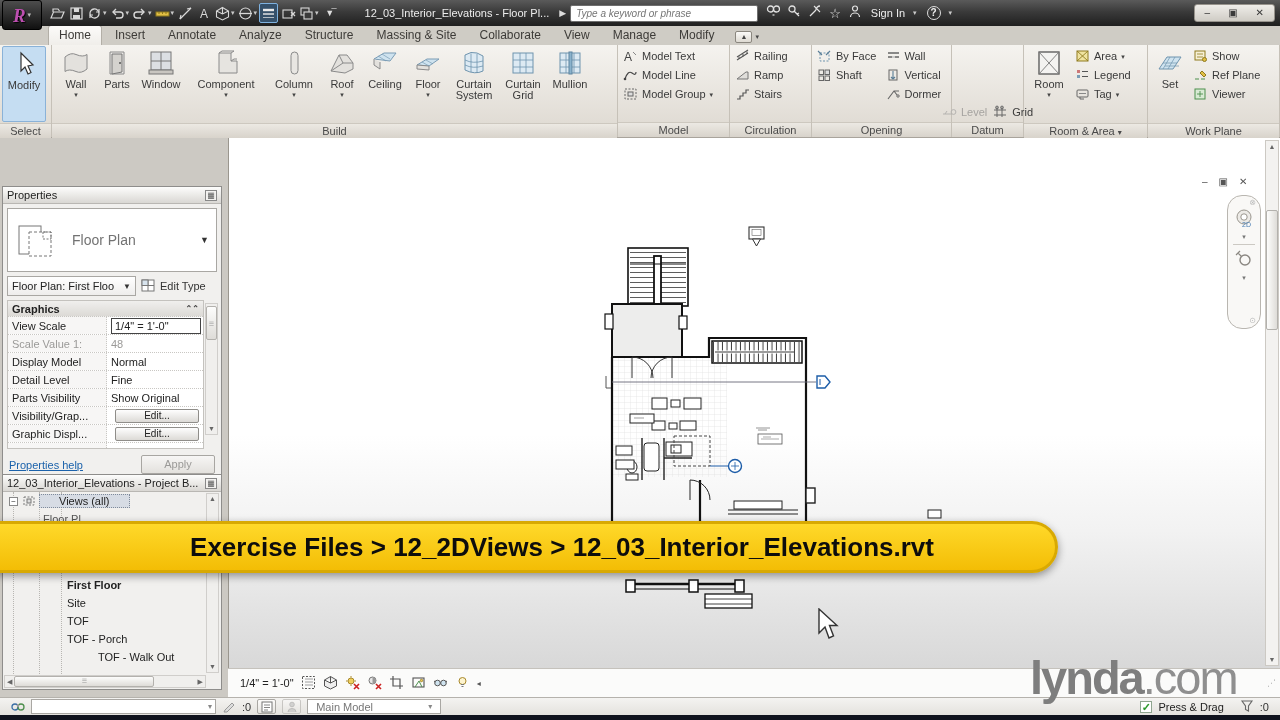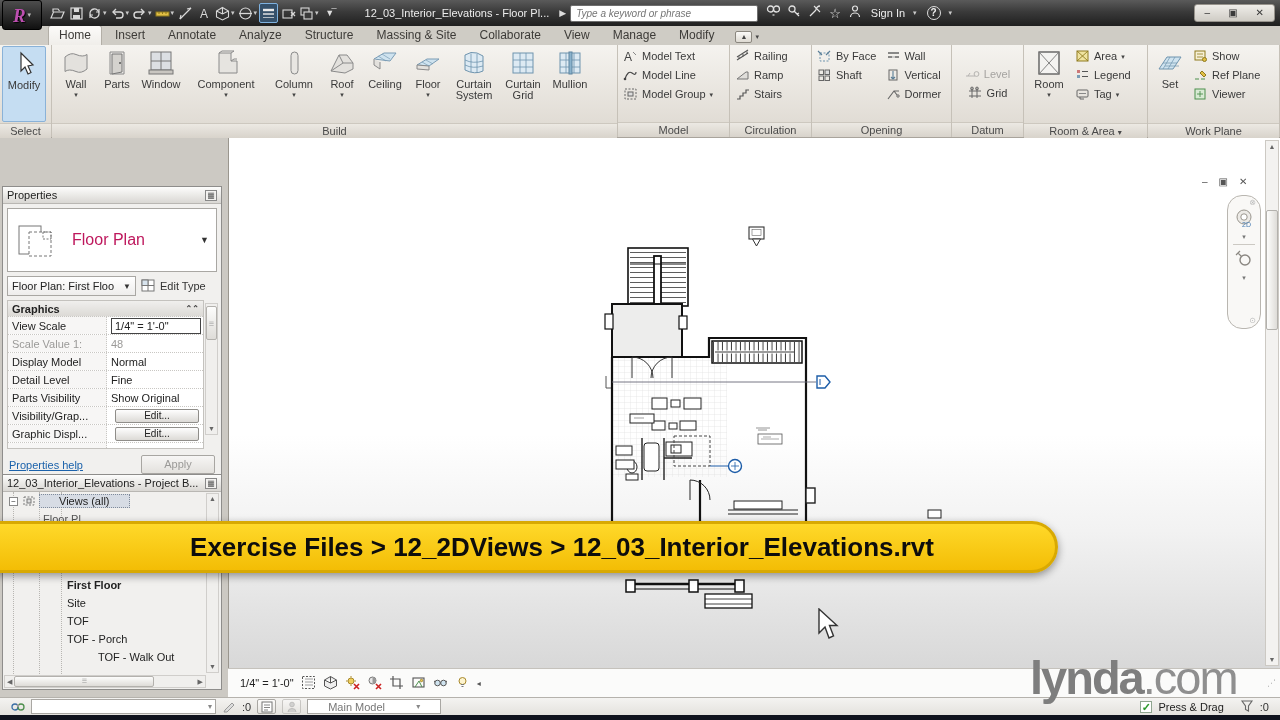--- a/index.html
+++ b/index.html
@@ -53,21 +53,21 @@
 .cols{display:flex;gap:2px}
 .col{display:flex;flex-direction:column;justify-content:flex-start}
 .grayed{color:#a5a3a0}
 
 
 .palette{position:absolute;left:2px;width:220px;background:#f1f0ee;border:1px solid #8e8d8b;z-index:10}
 .palhdr{height:17px;background:linear-gradient(#fdfdfc,#d9d7d3);border-bottom:1px solid #b9b7b3;display:flex;align-items:center;font-size:11px;color:#222;padding:0 4px;white-space:nowrap;overflow:hidden}
 .hbox{margin-left:auto;width:12px;height:11px;border:1px solid #888;background:#f3f2f0;font-size:8px;line-height:9px;text-align:center;color:#555;flex:0 0 12px}
 .typesel{margin:4px;height:64px;border:1px solid #a9a7a3;background:#fff;display:flex;align-items:center}
 .typeicon{width:54px;height:58px;display:flex;align-items:center;justify-content:center}
-.typename{font-size:16px;color:#be185d;flex:1;padding-left:10px}
+.typename{font-size:14px;color:#737373;flex:1;padding-left:10px}
 .tsarrow{padding-right:7px;color:#333;font-size:9px}
 .instrow{display:flex;align-items:center;margin:0 4px 4px;gap:5px}
 .instsel{flex:0 0 129px;height:20px;border:1px solid #a9a7a3;background:linear-gradient(#fff,#eeedec);font-size:11px;display:flex;align-items:center;padding:0 4px;color:#222;white-space:nowrap;overflow:hidden}
 .instsel .da{margin-left:auto;font-size:8px;color:#333}
 .edittype{display:flex;align-items:center;gap:4px;font-size:11px;color:#333;white-space:nowrap}
 .edittype svg{width:15px;height:14px}
 .propgrid{margin:0 17px 0 4px;border:1px solid #c4c2be;background:#fff}
 .sechdr{height:16px;background:linear-gradient(#f0efed,#dcdad6);font-weight:bold;font-size:11px;display:flex;align-items:center;padding:0 4px;border-bottom:1px dotted #c9c7c3;color:#222}
 .sechdr .chev{margin-left:auto;font-size:8px;color:#444}
 .prow{display:flex;height:18px;border-bottom:1px dotted #c9c7c3;font-size:11px;align-items:center}
@@ -109,21 +109,21 @@
 
 .viewbar{position:absolute;left:228px;top:668px;right:0;height:29px;background:#fbfbfa;border-top:1px solid #c5c2bc;display:flex;align-items:center;font-size:11px;color:#222;gap:7px;padding-left:12px;z-index:6}
 .viewbar svg{width:15px;height:15px}
 .vgrip{margin-left:auto;margin-right:4px;color:#aaa;font-size:9px}
 
 
 .statusbar{position:absolute;left:0;top:697px;width:100%;height:18px;background:linear-gradient(#f4f3f1,#e4e2de);border-top:1px solid #b5b2ac;display:flex;align-items:center;font-size:11px;color:#222;gap:6px;padding:0 5px;z-index:24}
 .statusbar svg{width:14px;height:14px}
 .sdrop{width:185px;height:15px;background:#fff;border:1px solid #a9a7a3;display:flex;align-items:center;justify-content:flex-end;padding:0 3px;font-size:8px;color:#888}
 .sbtn{width:19px;height:15px;border:1px solid #a9a7a3;background:linear-gradient(#fcfbfa,#e6e4e0);display:flex;align-items:center;justify-content:center;border-radius:2px}
-.wsdrop{width:134px;height:15px;background:#fff;border:1px solid #a9a7a3;display:flex;align-items:center;padding:0 20px;font-size:11px;color:#777}
+.wsdrop{width:134px;height:15px;background:#fff;border:1px solid #a9a7a3;display:flex;align-items:center;padding:0 8px;font-size:11px;color:#777}
 .wsdrop .da{margin-left:auto;font-size:8px;color:#888}
 .cnt{color:#333}
 .chk{width:12px;height:12px;border:1px solid #8fa58f;background:#fff;color:#2d9a2d;font-size:11px;line-height:11px;text-align:center;font-weight:bold}
 .bstrip{position:absolute;left:0;top:715px;width:100%;height:5px;background:#10131e;z-index:25}
 
 
 .banner{position:absolute;left:-4px;top:521px;width:1062px;height:52px;background:linear-gradient(#ffd92a,#f3bd05);border:3px solid #d8a903;border-radius:0 26px 26px 0;box-shadow:0 3px 8px rgba(0,0,0,.4);display:flex;align-items:center;justify-content:center;z-index:40}
 .banner .btxt{font-size:26px;font-weight:bold;color:#0d0d0d;letter-spacing:0;padding-left:70px}
 .watermark{position:absolute;left:1030px;top:650px;z-index:60;font-size:47px;color:#7e7e7e;letter-spacing:-2px;white-space:nowrap}
 .watermark .wb{font-weight:bold}
@@ -503,21 +503,21 @@
                 </span>
                 <span>Dormer</span>
               </div>
           </div>
         </div>
       </div>
       <div class="plabel">Opening</div>
     </div>
 
     <div class="panel" style="width:72px">
-      <div class="pbody" style="flex-direction:column;align-items:center;justify-content:center">
+      <div class="pbody" style="align-items:flex-end;justify-content:center">
         <div class="srow grayed">
             <span class="sic">
               <svg viewBox="0 0 15 14">
                 <path d="M1 9 H10" stroke="#b5b3b0" stroke-width="1"></path>
                 <circle cx="11.5" cy="7" r="2.4" fill="none" stroke="#b5b3b0"></circle>
                 <path d="M3 9 l2 -3" stroke="#b5b3b0"></path>
               </svg>
             </span>
             <span>Level</span>
           </div>

